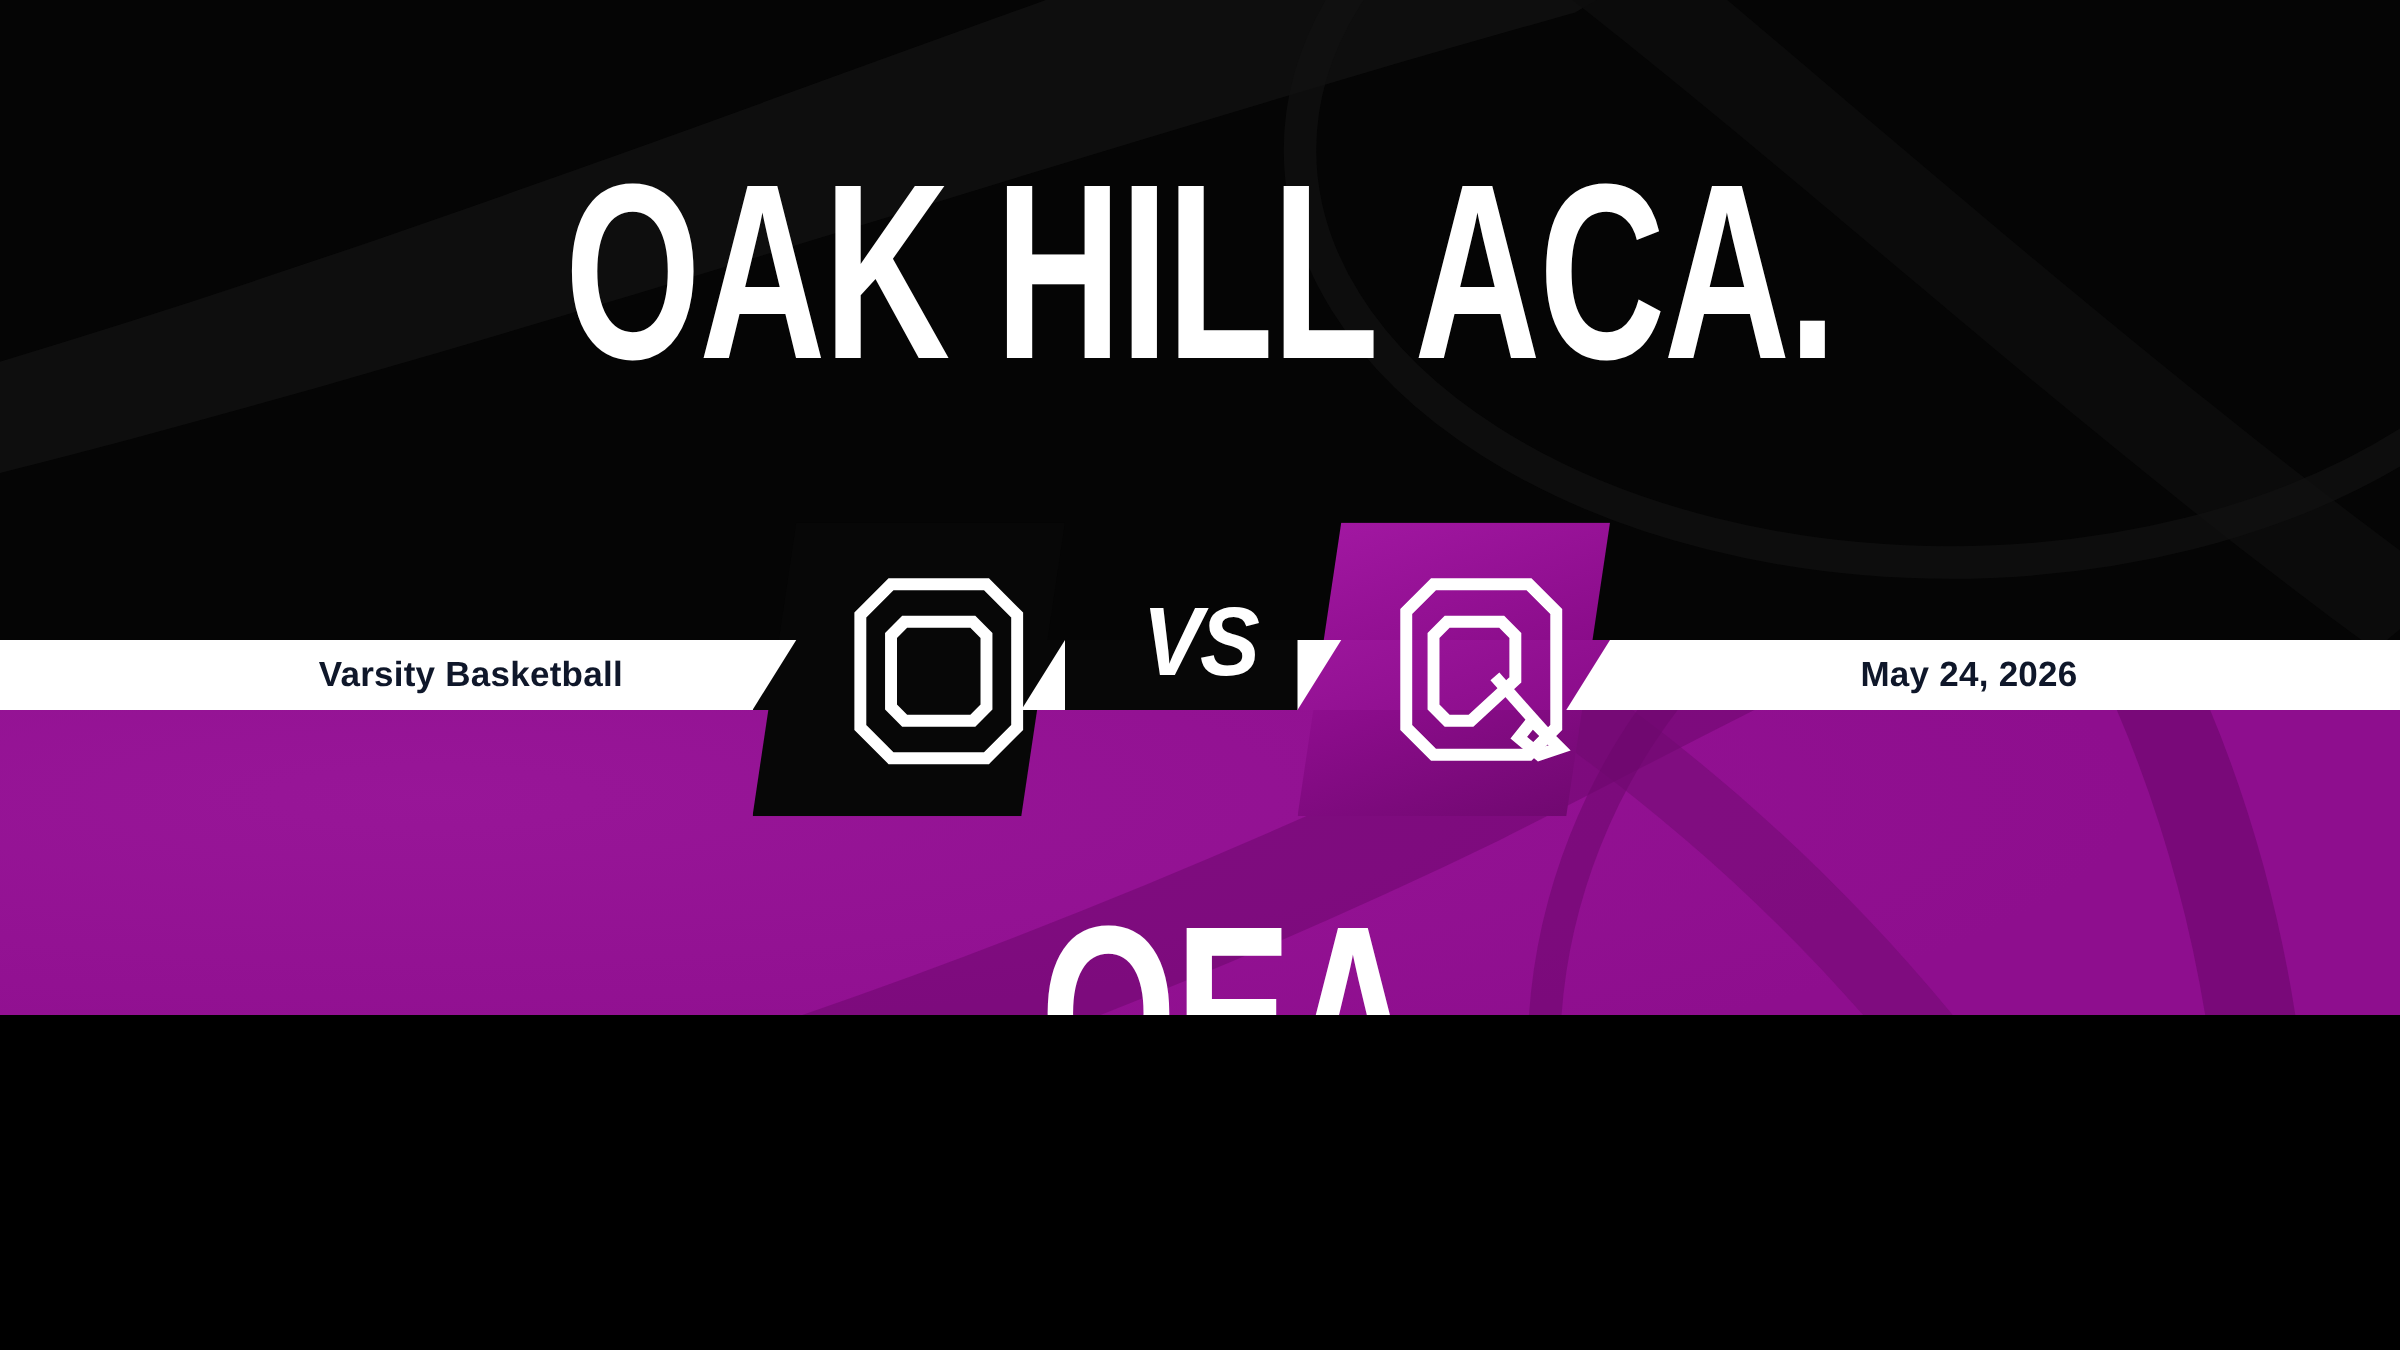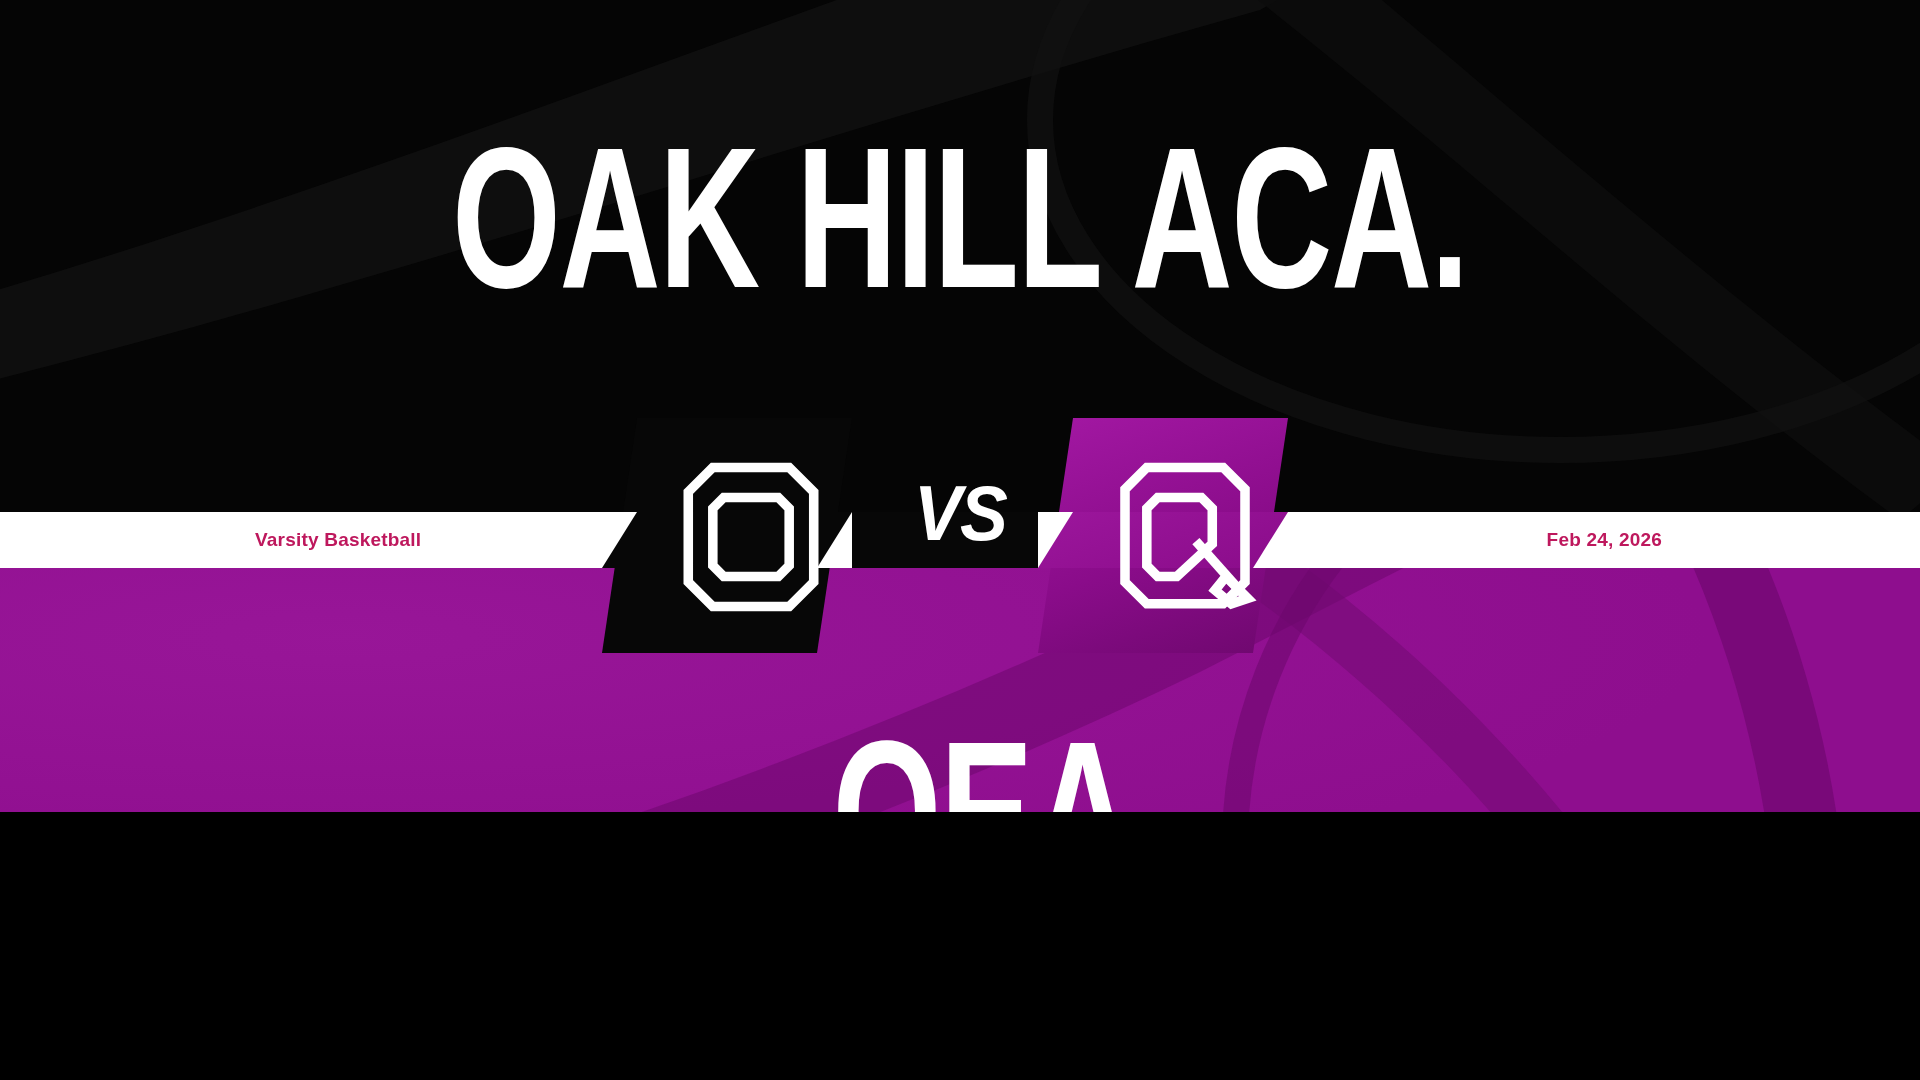--- a/index.html
+++ b/index.html
@@ -102,22 +102,22 @@
   }
 
   
   .infobar{
     position:absolute; left:0; top:512px; width:1920px; height:56px;
     background:#ffffff;
   }
   .infobar .label{
     position:absolute; top:0; height:56px;
     display:flex; align-items:center;
-    color:#be185d;
-    font-size:19px;
+    color:#0f172a;
+    font-size:28px;
     font-weight:700;
     letter-spacing:.2px;
   }
   .infobar .sport{ left:255px; }
   .infobar .date { right:258px; }
 
   
   .bar-notch{
     position:absolute; top:512px; height:56px;
   }
@@ -171,21 +171,21 @@
     </g>
   </svg>
 
   <div class="title-top">OAK HILL ACA.</div>
 
   <div class="plate plate-home"></div>
   <div class="plate plate-away"></div>
 
   <div class="infobar">
     <div class="label sport">Varsity Basketball</div>
-    <div class="label date">Feb 24, 2026</div>
+    <div class="label date">May 24, 2026</div>
   </div>
 
   <div class="bar-notch notch-mid"></div>
   <div class="bar-notch notch-home"></div>
   <div class="bar-notch notch-away"></div>
 
   <div class="logo-mark logo-home">
     <svg viewBox="0 0 100 110">
       <path d="M22 4 L78 4 L96 22 L96 88 L78 106 L22 106 L4 88 L4 22 Z
                M30 26 L70 26 L78 34 L78 76 L70 84 L30 84 L22 76 L22 34 Z" fill="none" stroke="#ffffff" stroke-width="7" stroke-linejoin="miter"></path>

